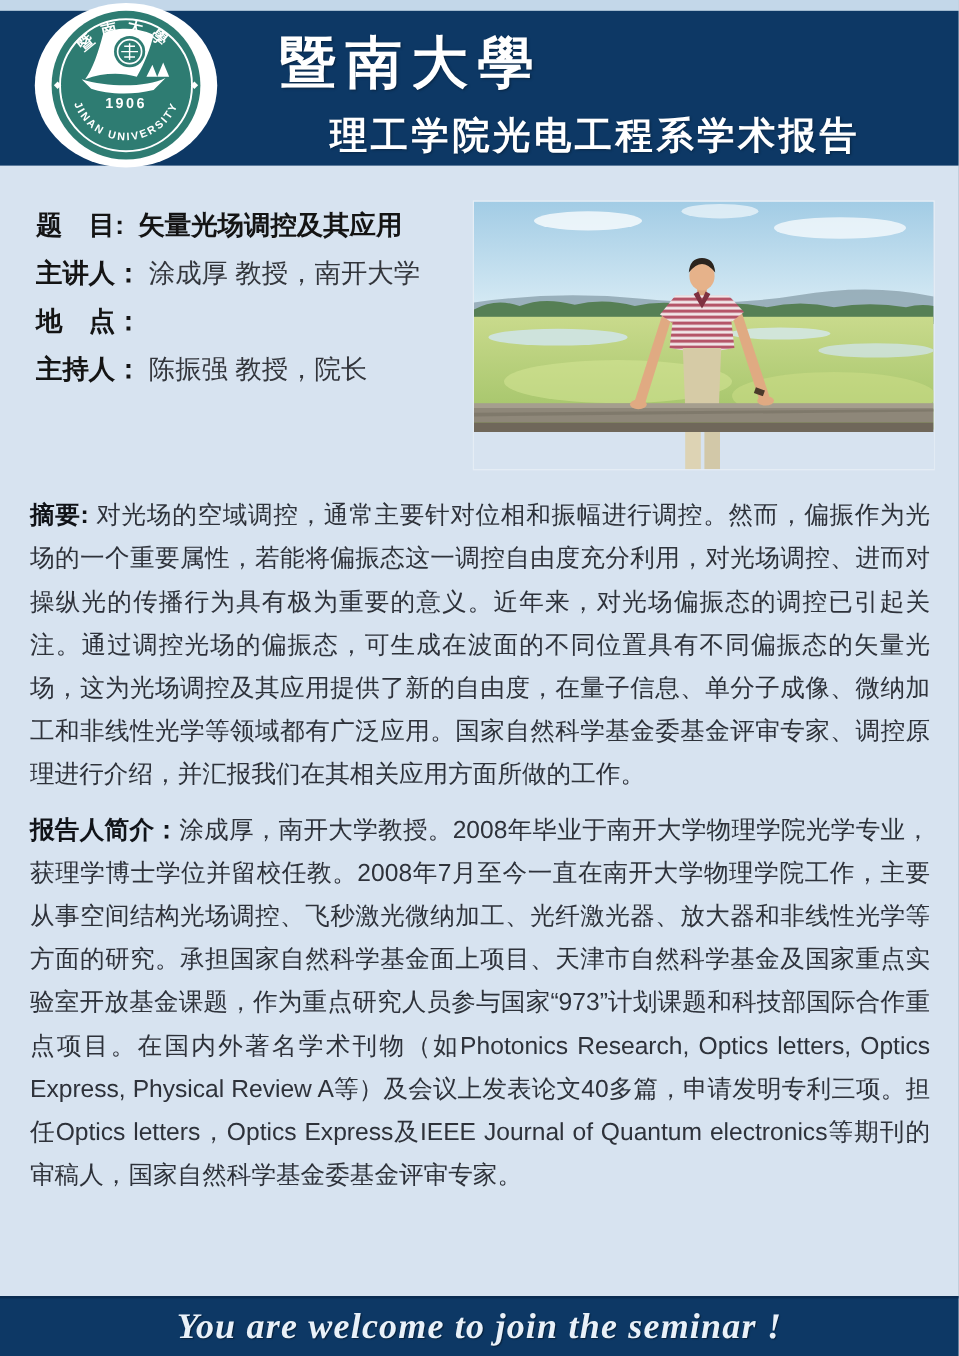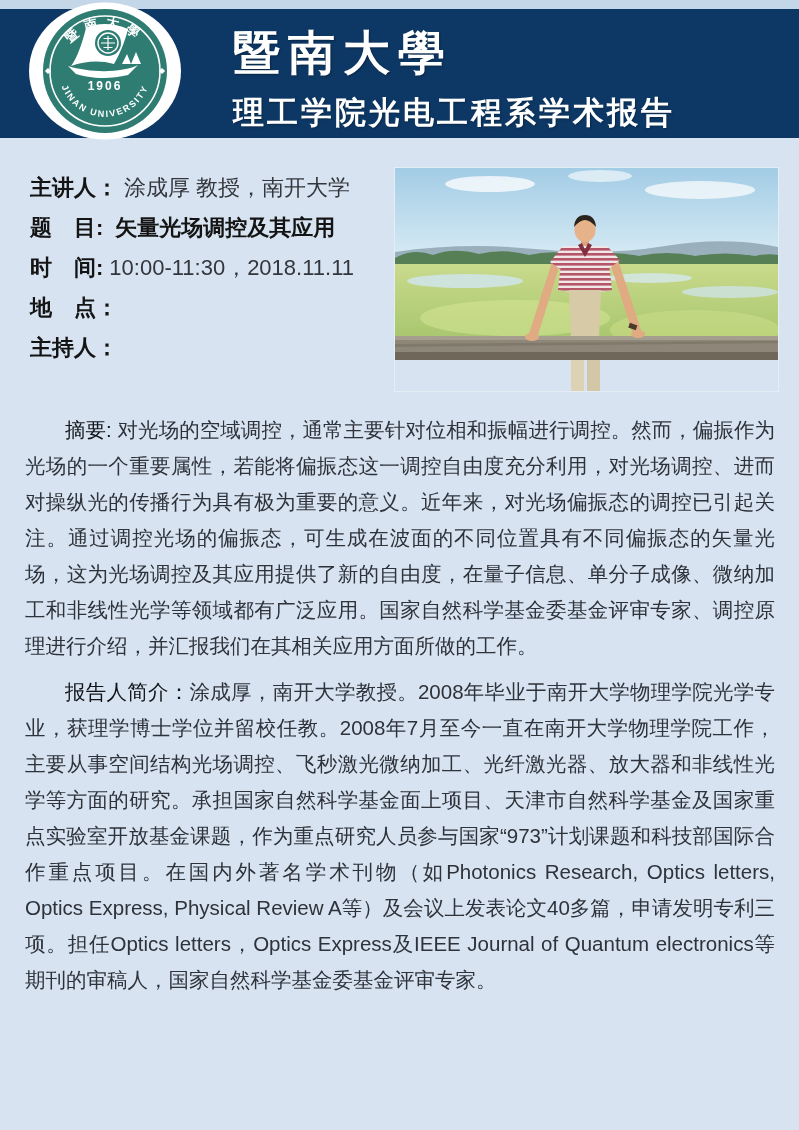--- a/index.html
+++ b/index.html
@@ -24,38 +24,39 @@
   .uni-name {
     font-family:"Liberation Serif", serif;
     font-size:47px; font-weight:700; letter-spacing:8px; line-height:1.05;
     text-shadow:1px 1px 2px rgba(0,0,0,.35);
   }
   .uni-sub {
     margin-top:14px;
     font-family:"Liberation Serif", serif;
     font-size:31px; font-weight:600; letter-spacing:3px;
     text-shadow:1px 1px 2px rgba(0,0,0,.3);
+    margin-left:42px;
   }
   .info-block { position:absolute; left:30px; top:176px; width:360px; z-index:2; }
   .info-row { display:flex; align-items:baseline; margin-bottom:16px; line-height:24px; }
   .info-label {
     font-weight:700; color:#141414; font-size:22px; white-space:pre; flex:none;
   }
   .info-value { color:#33363c; font-size:22px; margin-left:6px; white-space:nowrap; }
   .info-row.title-row .info-value { font-weight:700; color:#141414; margin-left:12px; }
   .photo {
     position:absolute; left:395px; top:168px; width:383px; height:223px; z-index:1;
     box-shadow:0 0 0 1px rgba(255,255,255,.35);
   }
   .para {
     position:absolute; left:25px; width:750px;
     font-size:20.5px; line-height:36px; color:#2e323a;
     text-align:justify; text-justify:inter-ideograph;
   }
-  .para .para-label { font-weight:400; color:#101318;margin-left:40px; }
+  .para .para-label { font-weight:700; color:#101318; }
   .abstract-para { top:412px; }
   .bio-para { top:674px; }
   .footer-band {
     position:absolute; left:0; bottom:0; width:799px; height:50px;
     background:#0d3865; display:flex; align-items:center; justify-content:center;
     border-top:2px solid #0a2c52;
   }
   .footer-msg {
     font-family:"Liberation Serif", serif; font-style:italic; font-weight:700;
     font-size:30px; color:#e9f1f9; letter-spacing:1px;
@@ -99,37 +100,34 @@
         <path d="M 40 64 C 62 71 94 71 110 63 L 100 73 C 80 78 60 76 48 72 Z" fill="#ffffff"></path>
       </g>
       <text x="77" y="88" text-anchor="middle" font-size="12" font-weight="700" fill="#ffffff" letter-spacing="2" font-family="Liberation Sans, sans-serif">1906</text>
       <text font-size="9" font-weight="600" fill="#ffffff" letter-spacing="1.8" font-family="Liberation Sans, sans-serif">
         <textPath href="#botArc" startOffset="50%" text-anchor="middle">JINAN UNIVERSITY</textPath>
       </text>
     </svg>
   </div>
 
   <div class="info-block">
-    <div class="info-row">
-      <span class="info-label">主讲人：</span>
-      <span class="info-value">涂成厚 教授，南开大学</span>
-    </div>
     <div class="info-row title-row">
       <span class="info-label">题　目:</span>
       <span class="info-value">矢量光场调控及其应用</span>
     </div>
     <div class="info-row">
-      <span class="info-label">时　间:</span>
-      <span class="info-value">10:00-11:30，2018.11.11</span>
+      <span class="info-label">主讲人：</span>
+      <span class="info-value">涂成厚 教授，南开大学</span>
     </div>
     <div class="info-row">
       <span class="info-label">地　点：</span>
     </div>
     <div class="info-row">
       <span class="info-label">主持人：</span>
+      <span class="info-value">陈振强 教授，院长</span>
     </div>
   </div>
 
   <div class="photo">
     <svg viewBox="0 0 383 223" width="383" height="223">
       <defs>
         <linearGradient id="sky" x1="0" y1="0" x2="0" y2="1">
           <stop offset="0" stop-color="#a2cce5"></stop>
           <stop offset="1" stop-color="#ddeef6"></stop>
         </linearGradient>
@@ -175,14 +173,17 @@
       <ellipse cx="243" cy="166" rx="7" ry="4" fill="#e0aa82"></ellipse>
       <rect x="176" y="192" width="13" height="31" fill="#ddd3b4"></rect>
       <rect x="192" y="192" width="13" height="31" fill="#d2c8a8"></rect>
     </svg>
   </div>
 
   <p class="para abstract-para"><span class="para-label">摘要:</span> <span>对光场的空域调控，通常主要针对位相和振幅进行调控。然而，偏振作为光场的一个重要属性，若能将偏振态这一调控自由度充分利用，对光场调控、进而对操纵光的传播行为具有极为重要的意义。近年来，对光场偏振态的调控已引起关注。通过调控光场的偏振态，可生成在波面的不同位置具有不同偏振态的矢量光场，这为光场调控及其应用提供了新的自由度，在量子信息、单分子成像、微纳加工和非线性光学等领域都有广泛应用。国家自然科学基金委基金评审专家、调控原理进行介绍，并汇报我们在其相关应用方面所做的工作。</span></p>
 
   <p class="para bio-para"><span class="para-label">报告人简介：</span><span>涂成厚，南开大学教授。2008年毕业于南开大学物理学院光学专业，获理学博士学位并留校任教。2008年7月至今一直在南开大学物理学院工作，主要从事空间结构光场调控、飞秒激光微纳加工、光纤激光器、放大器和非线性光学等方面的研究。承担国家自然科学基金面上项目、天津市自然科学基金及国家重点实验室开放基金课题，作为重点研究人员参与国家“973”计划课题和科技部国际合作重点项目。在国内外著名学术刊物（如Photonics Research, Optics letters, Optics Express, Physical Review A等）及会议上发表论文40多篇，申请发明专利三项。担任Optics letters，Optics Express及IEEE Journal of Quantum electronics等期刊的审稿人，国家自然科学基金委基金评审专家。</span></p>
 
+  <div class="footer-band">
+    <div class="footer-msg">You are welcome to join the seminar !</div>
+  </div>
 
 </div>
 
 </body></html>

